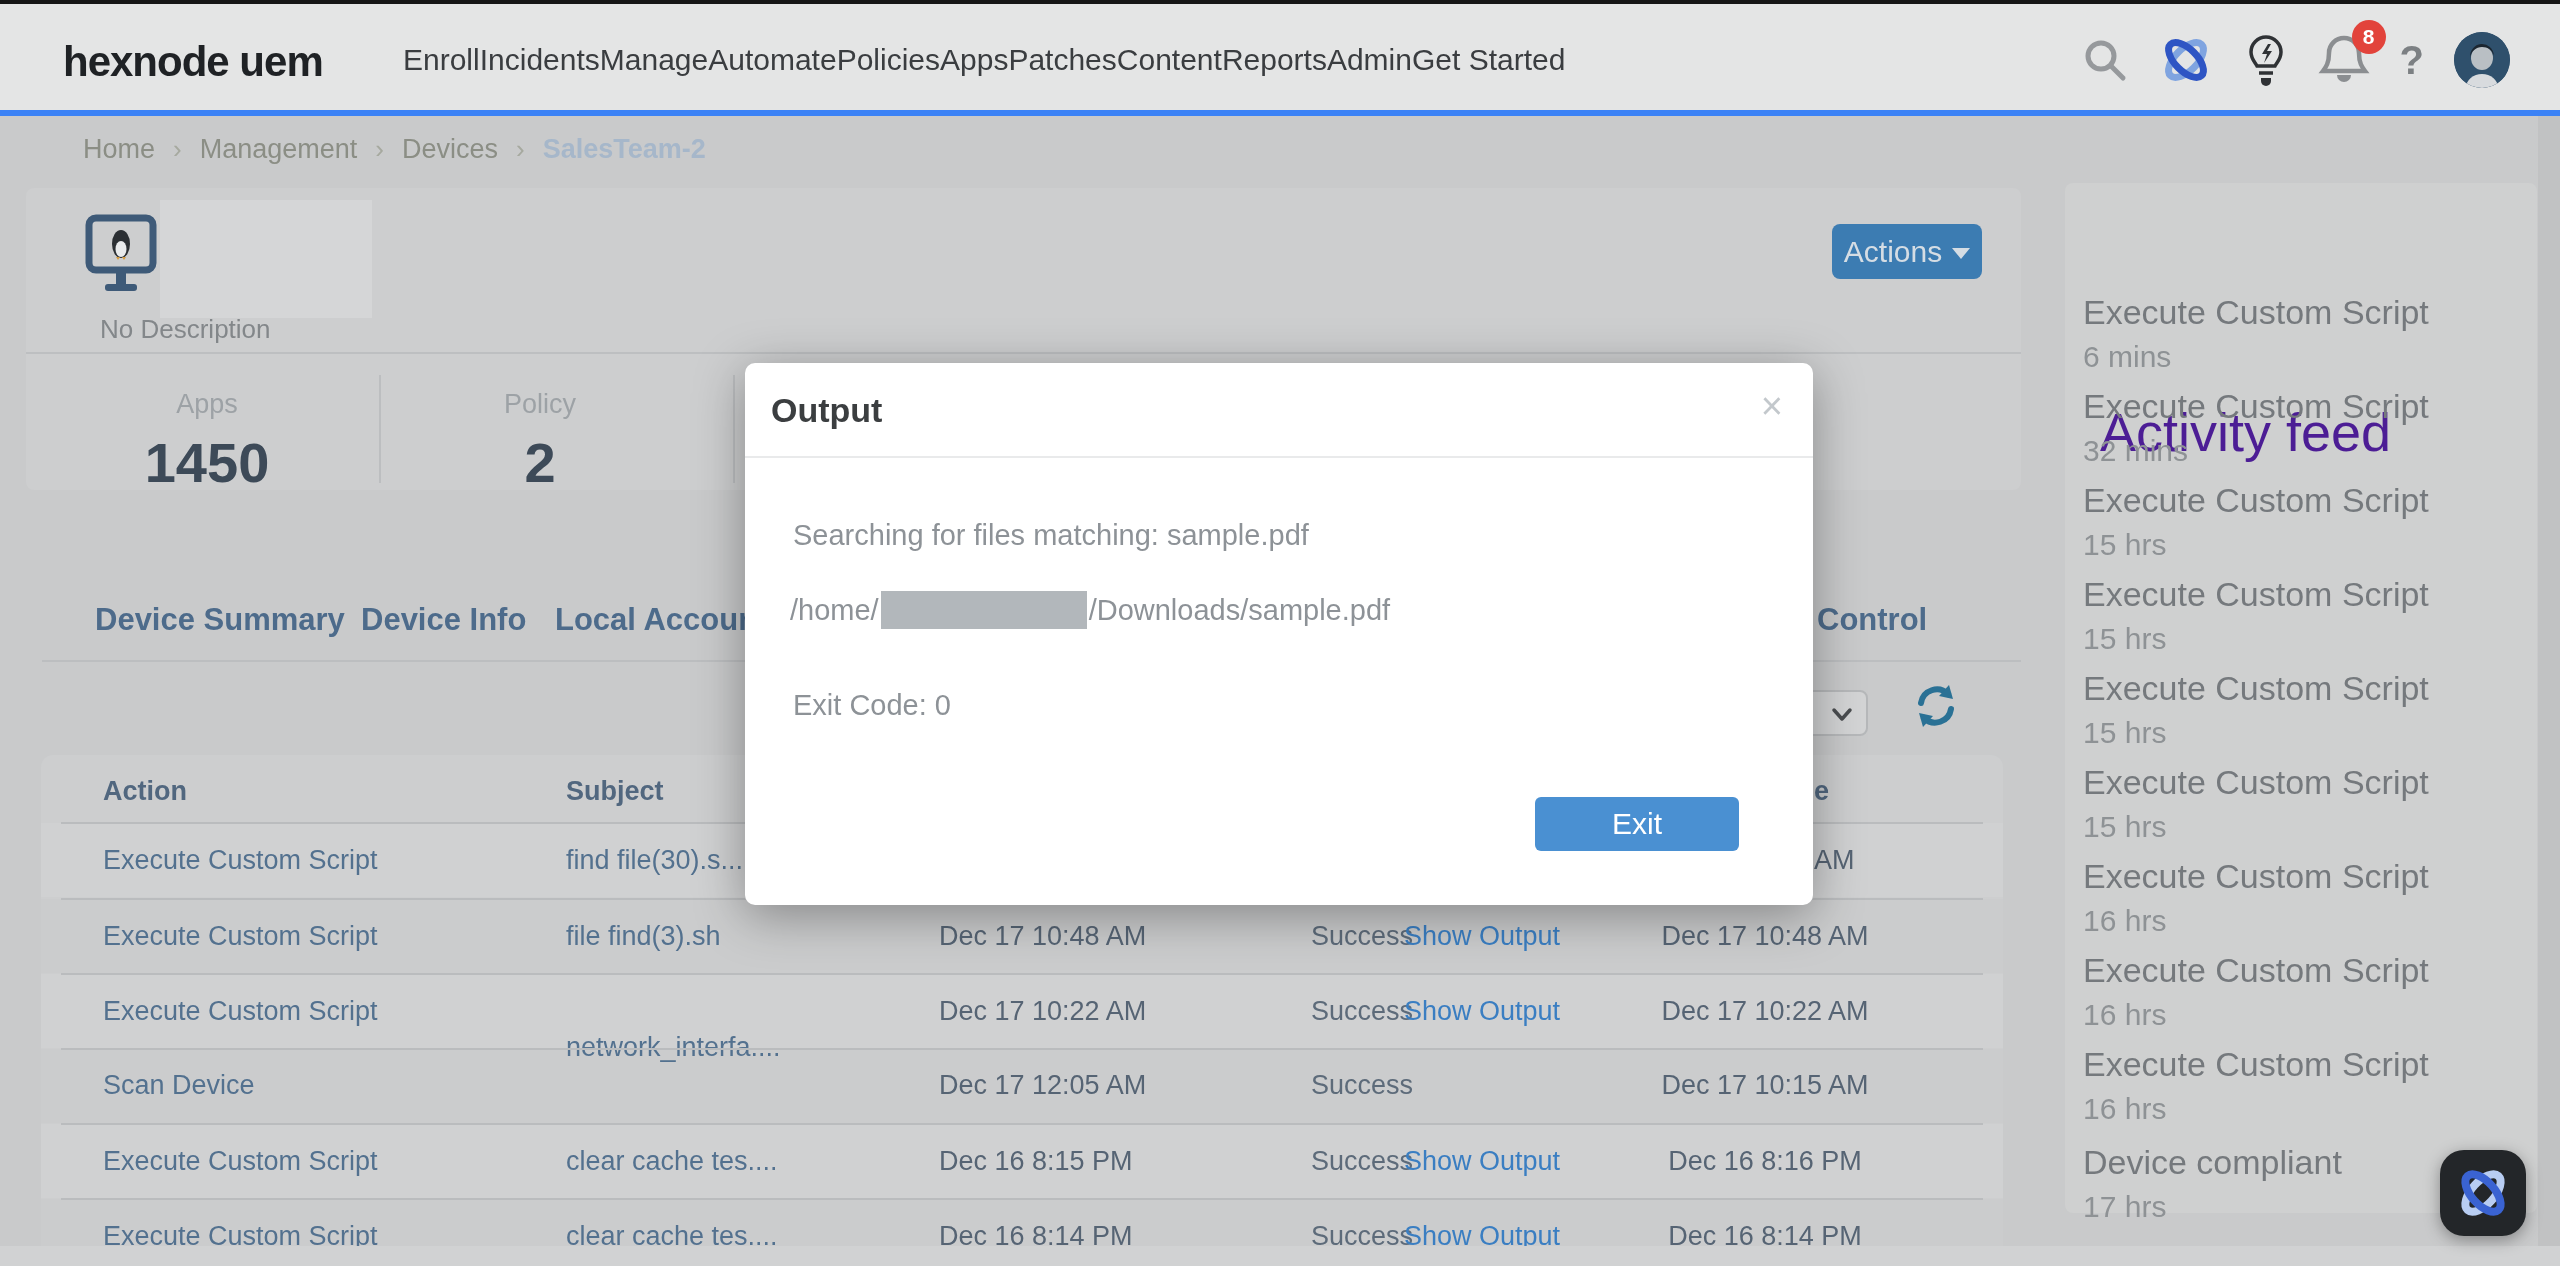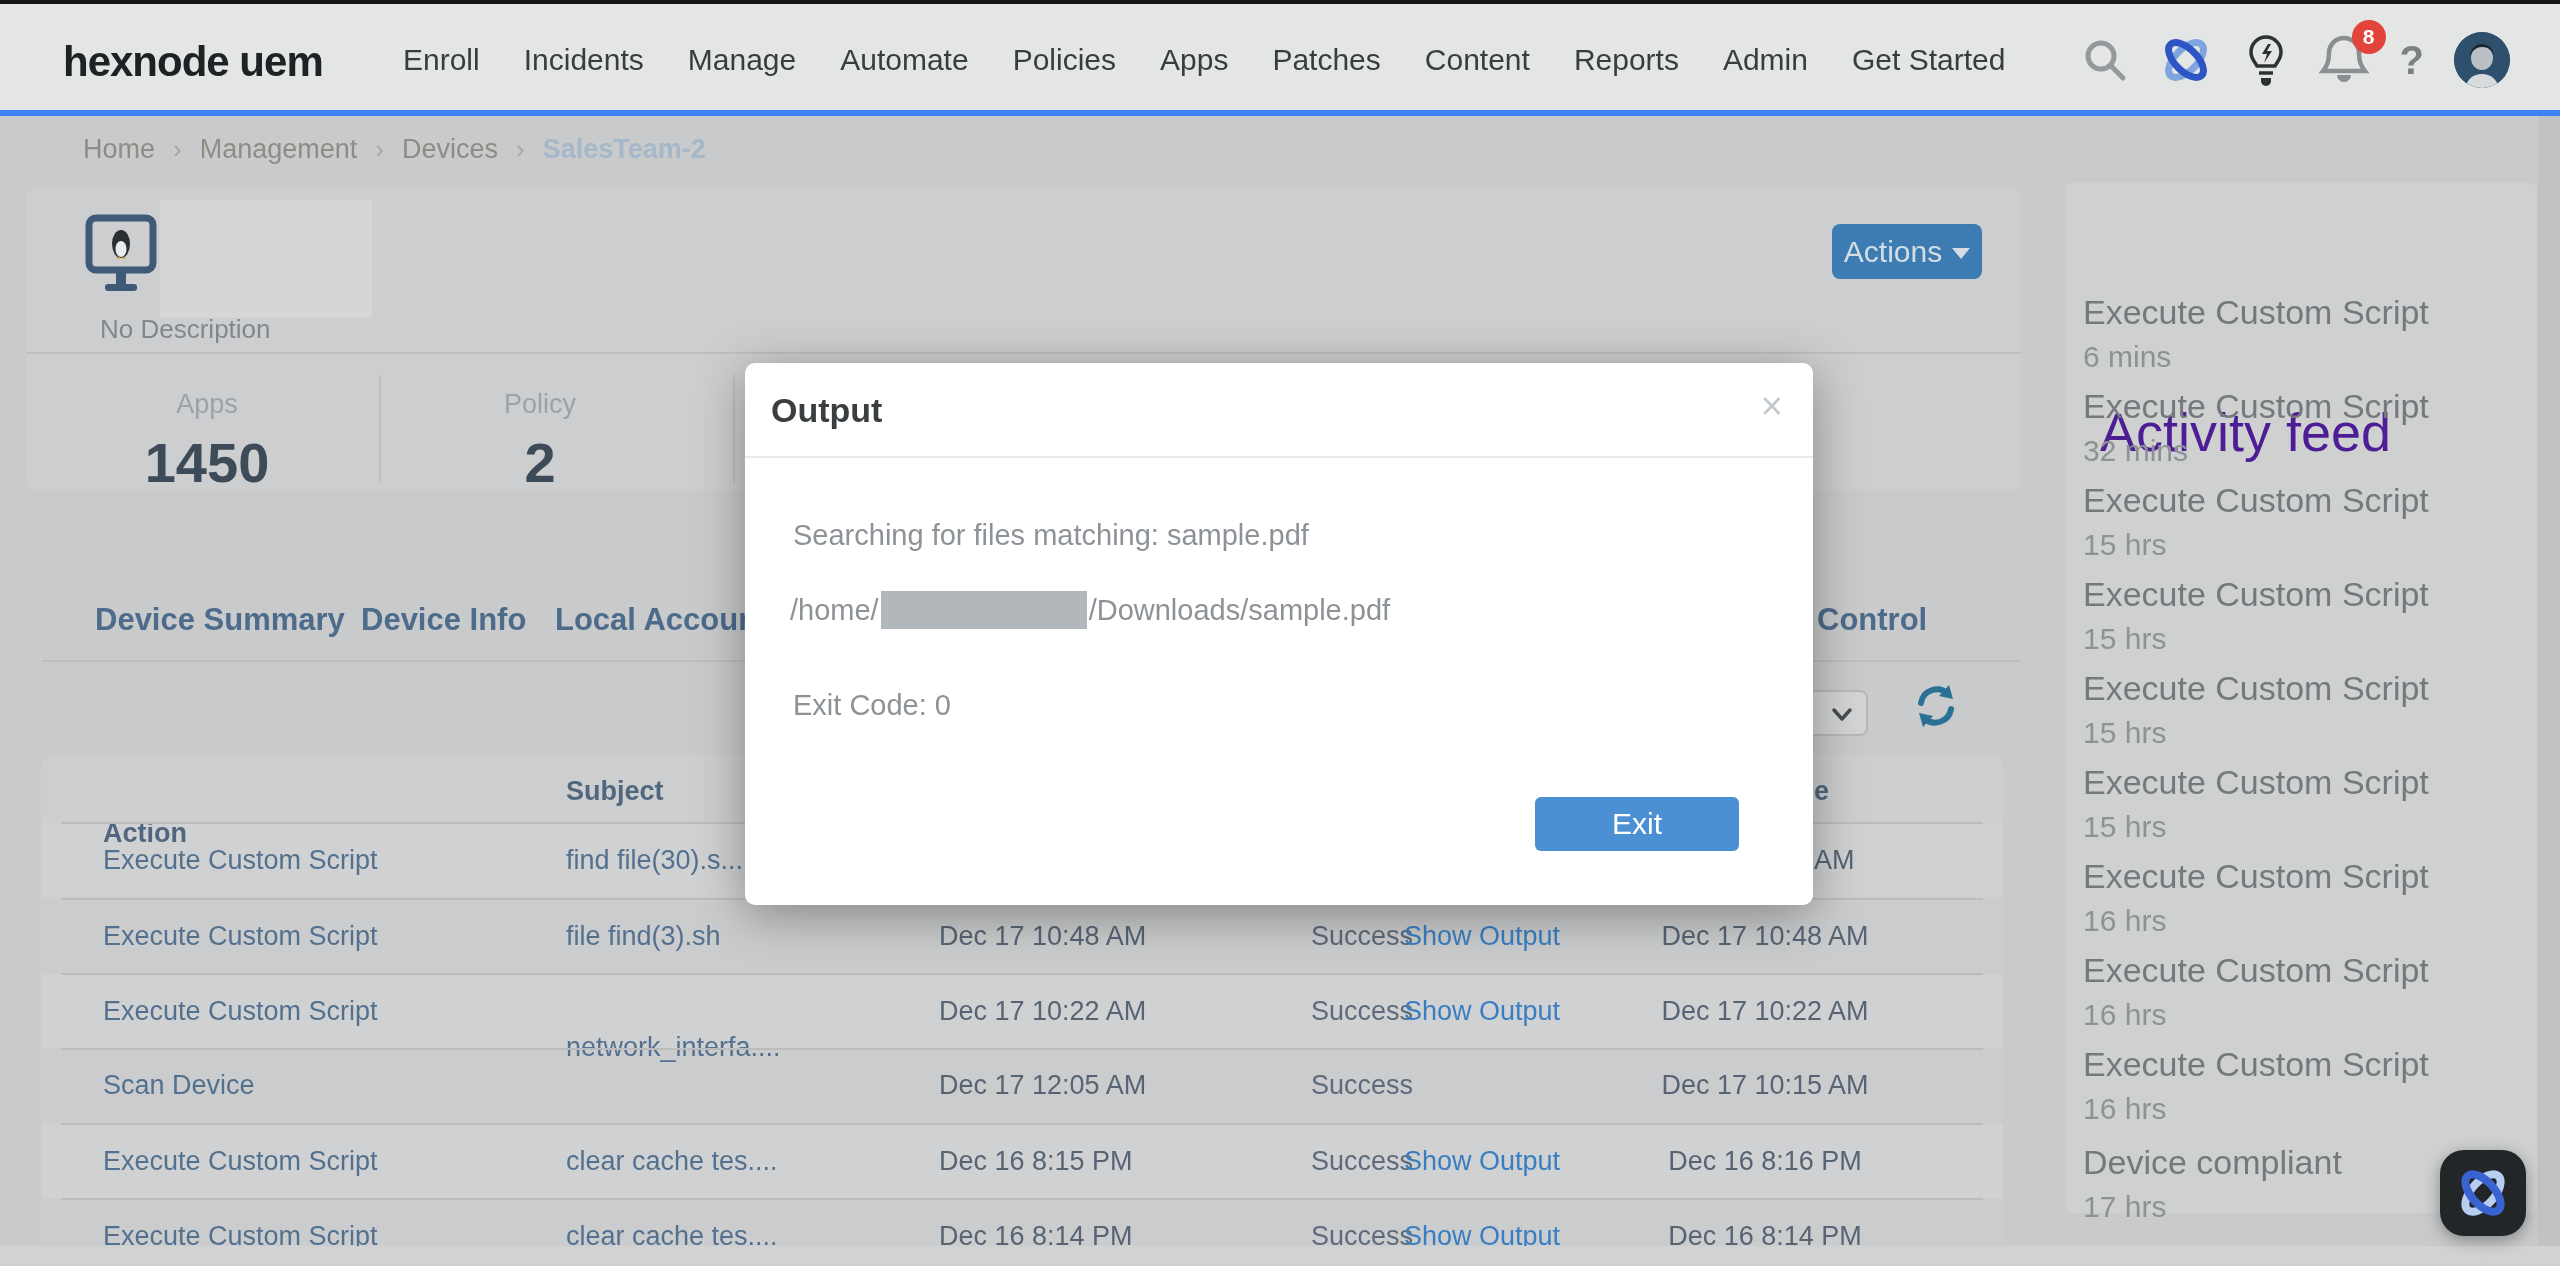--- a/index.html
+++ b/index.html
@@ -4,21 +4,21 @@
 <style>
   * { margin:0; padding:0; box-sizing:border-box; }
   html,body { width:2560px; height:1266px; overflow:hidden; }
   body { font-family:"Liberation Sans", sans-serif; background:#c9cacb; position:relative; }
   .abs { position:absolute; }
 
   
   #topstrip { left:0; top:0; width:2560px; height:4px; background:#161616; }
   #navbar { left:0; top:4px; width:2560px; height:112px; background:#e4e5e5; border-bottom:6px solid #3b82f6; }
   #logo { left:63px; top:34px; font-size:42px; font-weight:700; letter-spacing:-1px; color:#1f2225; }
-  #navmenu { left:403px; top:0; height:112px; display:flex; align-items:center; gap:44px; }
+  #navmenu { left:403px; top:0; height:112px; display:flex; align-items:center; }
   .navitem { font-size:30px; color:#3a3d40; cursor:pointer; white-space:nowrap; }
   #navicons { right:50px; top:0; height:112px; display:flex; align-items:center; gap:30px; }
   .icon-btn { display:flex; align-items:center; justify-content:center; cursor:pointer; position:relative; }
   #help-q { font-size:40px; font-weight:700; color:#7c8083; }
   #bell-badge { position:absolute; top:-12px; right:-16px; width:34px; height:34px; border-radius:50%;
     background:#e2433b; color:#fff; font-size:21px; font-weight:700; display:flex; align-items:center; justify-content:center; }
   #avatar { width:56px; height:56px; border-radius:50%; background:#2f506c; overflow:hidden; }
 
   
   #breadcrumb { left:83px; top:134px; display:flex; align-items:center; gap:18px; font-size:27px; color:#8b8e85; }
@@ -210,21 +210,21 @@
 </div>
 
 <div class="abs" id="table">
   <div class="rowband band-light" style="top:68px;"></div>
   <div class="rowband band-dark" style="top:144px;"></div>
   <div class="rowband band-light" style="top:219px;"></div>
   <div class="rowband band-dark" style="top:294px;"></div>
   <div class="rowband band-light" style="top:369px;"></div>
   <div class="rowband band-dark" style="top:444px;"></div>
 
-  <div class="th" style="left:62px; top:21px;margin-top:42px;">Action</div>
+  <div class="th" style="left:62px; top:21px;">Action</div>
   <div class="th" style="left:525px; top:21px;">Subject</div>
   <div class="th" style="left:1773px; top:21px;">e</div>
   <div class="row-div" style="top:67px;"></div>
 
   <div class="td" style="left:62px; top:90px;">Execute Custom Script</div>
   <div class="td" style="left:525px; top:90px;">find file(30).s....</div>
   <div class="td date" style="left:1773px; top:90px;">AM</div>
   <div class="row-div" style="top:143px;"></div>
 
   <div class="td" style="left:62px; top:166px;">Execute Custom Script</div>

